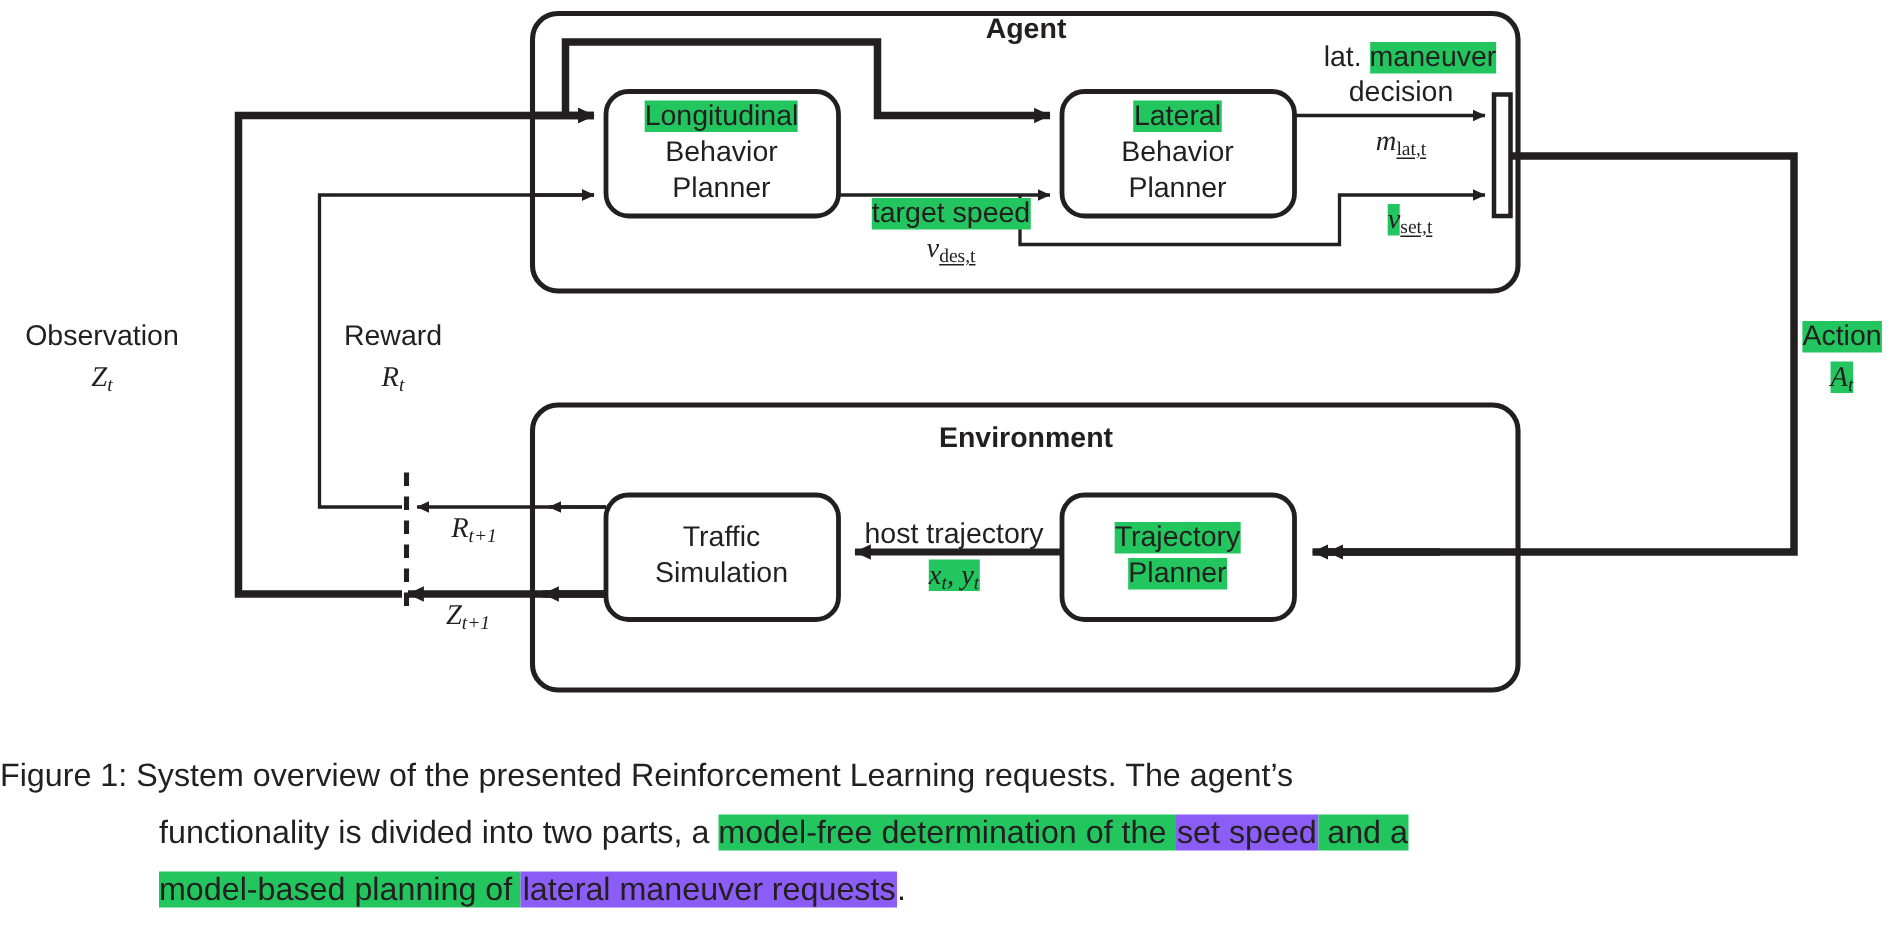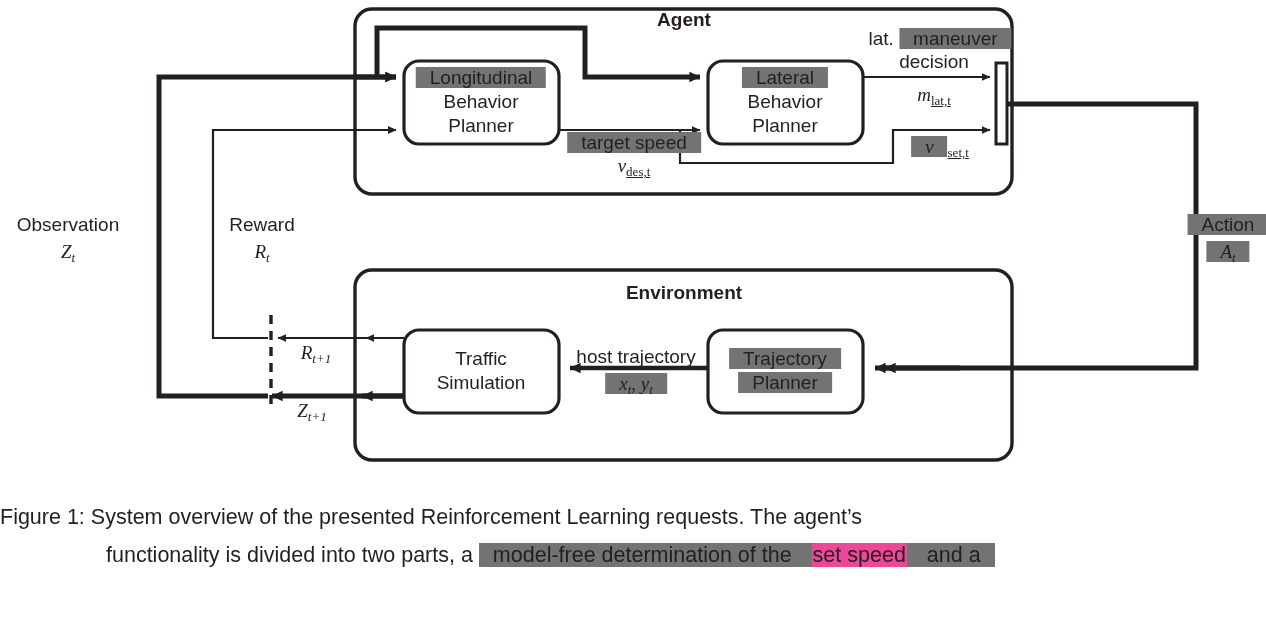--- a/index.html
+++ b/index.html
@@ -27,22 +27,22 @@
   .lbl {
     position: absolute;
     font-family: "Liberation Sans", sans-serif;
     font-size: 19px;
     line-height: 23px;
     color: #231f20;
     white-space: nowrap;
   }
   .lbl.bold { font-weight: bold; }
   .lbl.center { transform: translateX(-50%); text-align: center; }
-  .hl { background: #737373; padding: 0 14px; }
-  .hl-strong { background: #ec4899; padding: 0 1px; }
+  .hl { background: #22c55e; padding: 0 0; }
+  .hl-strong { background: #8b5cf6; padding: 0 1px; }
   .math {
     font-family: "Liberation Serif", serif;
     font-style: italic;
     font-size: 19px;
   }
   .math .sub {
     font-size: 13px;
     font-style: italic;
     vertical-align: -0.28em;
     letter-spacing: 0;
@@ -208,15 +208,18 @@
     <span>Z</span><span class="sub">t+1</span>
   </div>
 
   <div id="caption">
     <div class="capline">
       <span>Figure 1:</span><span> System overview of the presented Reinforcement Learning requests. The agent’s</span>
     </div>
     <div class="capline indent">
       <span>functionality is divided into two parts, a </span><span class="hl">model-free determination of the </span><span class="hl-strong">set speed</span><span class="hl"> and a</span>
     </div>
+    <div class="capline indent">
+      <span class="hl">model-based planning of </span><span class="hl-strong">lateral maneuver requests</span><span>.</span>
+    </div>
   </div>
 
 </div>
 
 </body></html>

